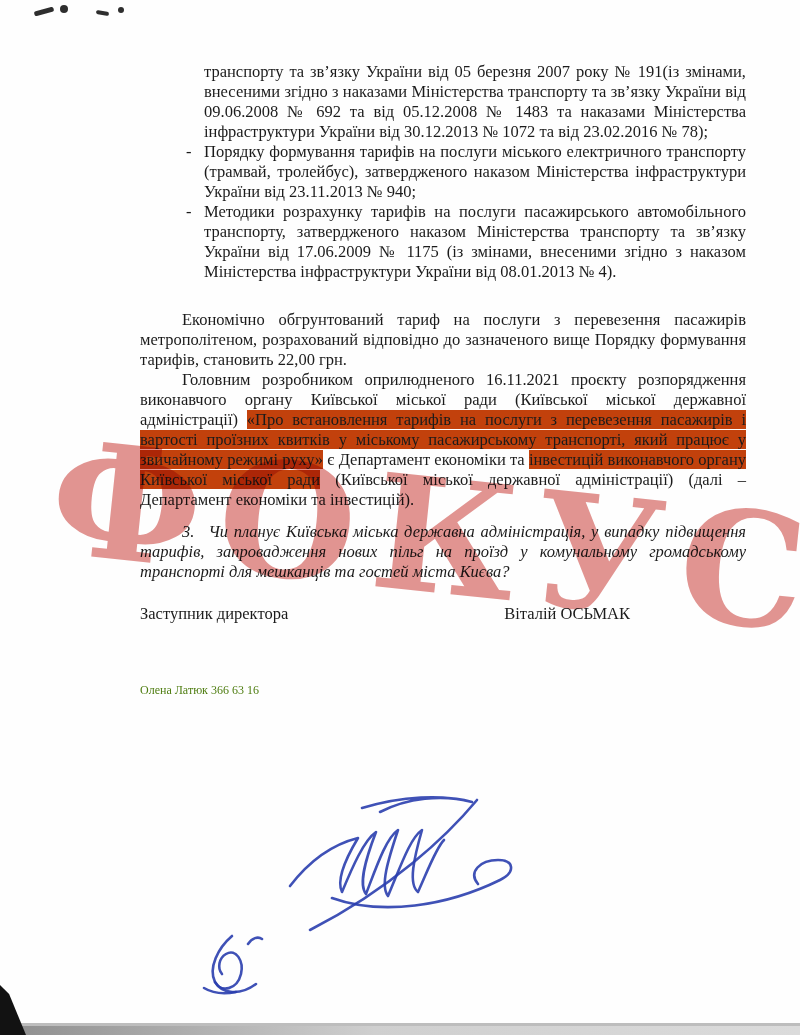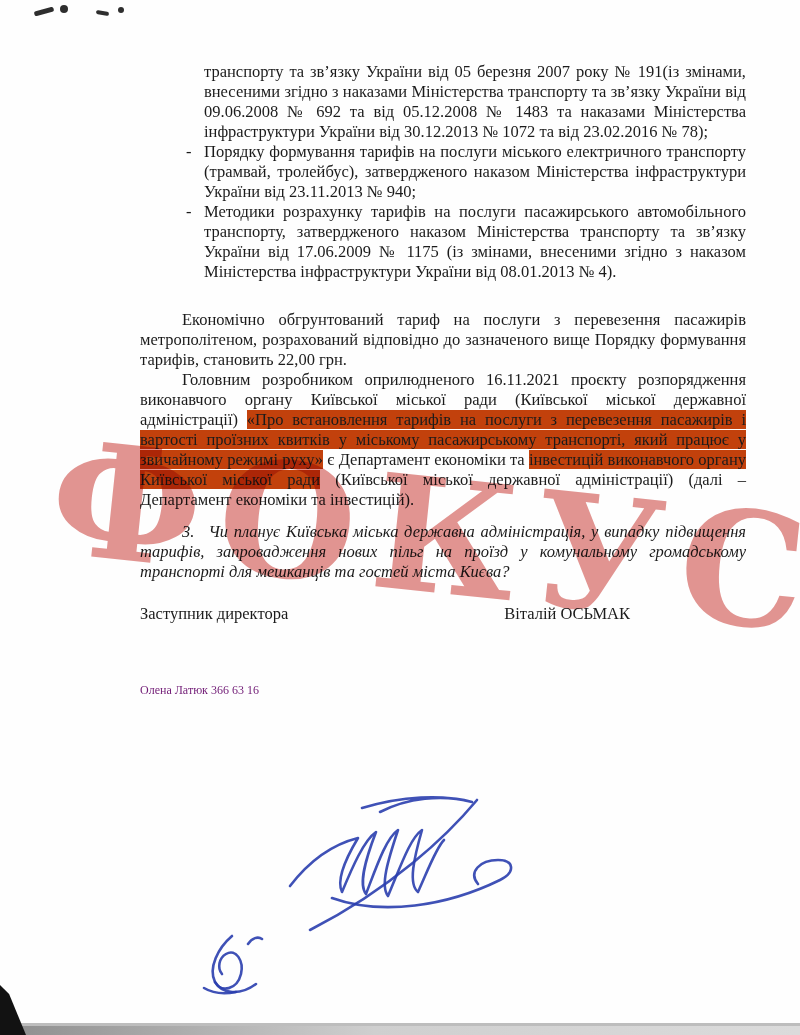--- a/index.html
+++ b/index.html
@@ -18,21 +18,21 @@
   p{margin:0;text-indent:42px;}
   .p-first{margin-top:28px;}
   .hl{background:#c2410c;}
   .q{font-style:italic;margin-top:12px;}
   .q-num{margin-right:14px;}
   .p-last{margin-top:16px;}
   .regards{margin-top:38px;text-indent:0;text-align:left;}
   .sig-row{display:flex;margin-top:22px;text-align:right;}
   .sig-name{margin-left:auto;margin-right:116px;white-space:nowrap;}
   .sig-pos{white-space:nowrap;}
-  .executor{margin-top:56px;font-size:12px;color:#701a75;text-indent:0;text-align:left;}
+  .executor{margin-top:56px;font-size:12px;color:#4d7c0f;text-indent:0;text-align:left;}
   .watermark{
     position:absolute;left:52px;top:418px;z-index:3;
     font-family:"DejaVu Serif",serif;font-weight:bold;
     font-size:158px;letter-spacing:18px;line-height:1;
     color:rgba(203,62,56,0.55);mix-blend-mode:multiply;
     transform:rotate(6deg);transform-origin:left center;
     pointer-events:none;white-space:nowrap;
   }
   .ink{position:absolute;z-index:4;pointer-events:none;}
   .ink path{fill:none;stroke:#2a3eae;stroke-width:2.6;stroke-linecap:round;stroke-linejoin:round;opacity:.9;}

